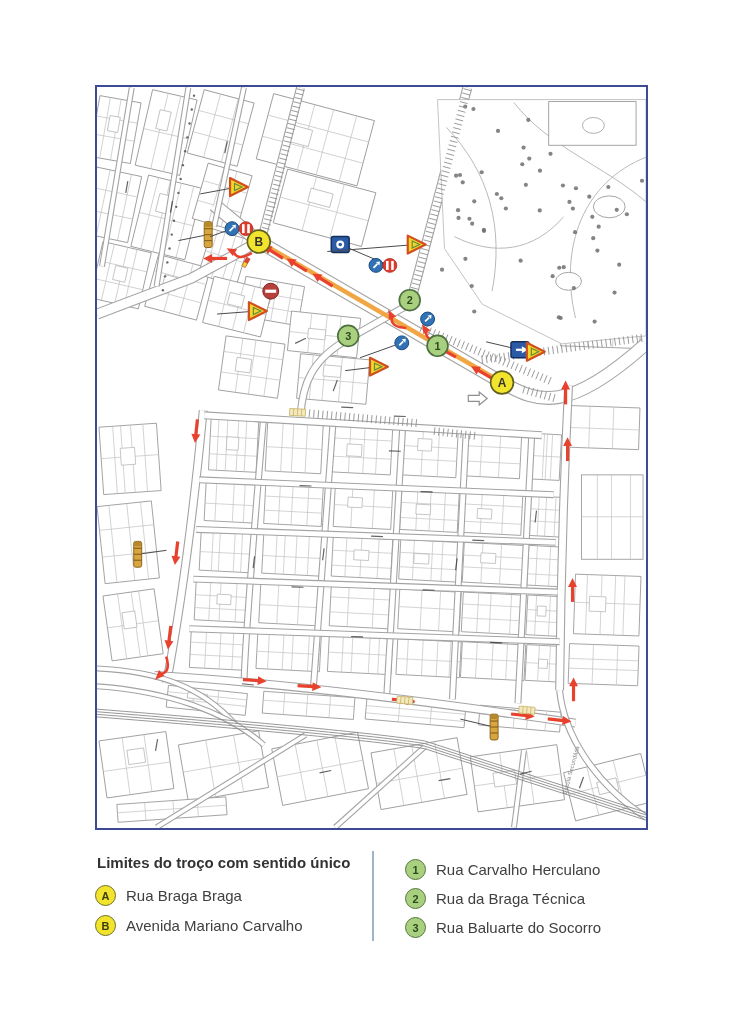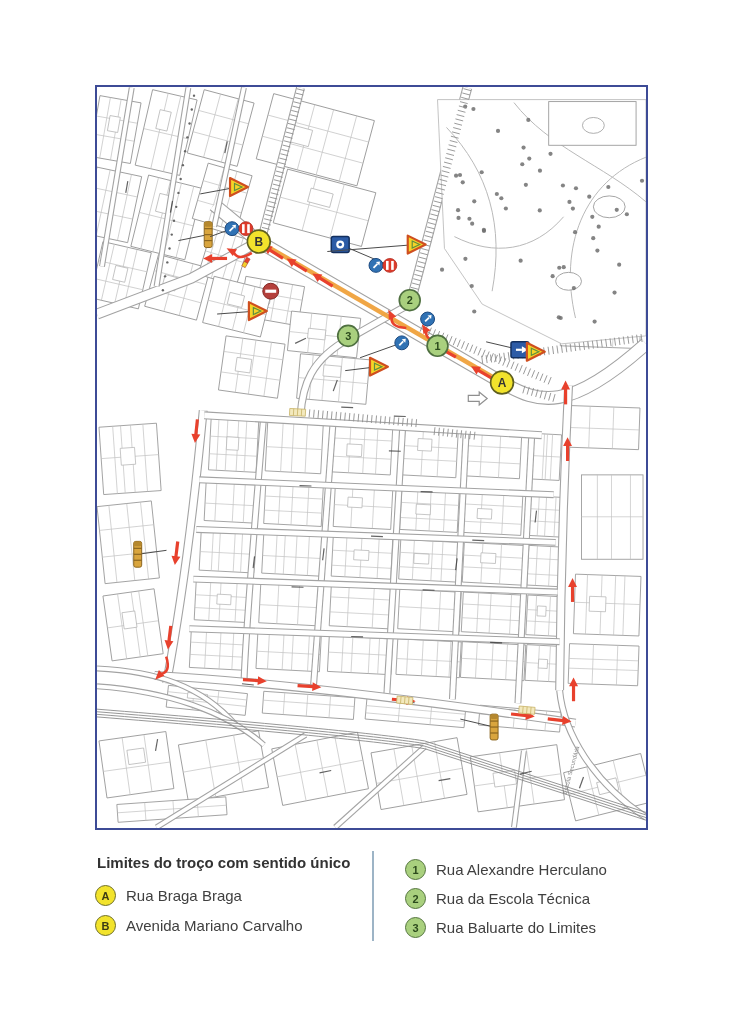--- a/index.html
+++ b/index.html
@@ -1160,23 +1160,23 @@
   </div>
   <div class="l-row" id="rowB">
     <span class="badge" style="background: rgb(242, 227, 44); border-color: rgb(111, 111, 40); color: rgb(60, 60, 20);">B</span>
     <span>Avenida Mariano Carvalho</span>
   </div>
 
   <div class="divider"></div>
 
   <div class="l-row" id="row1">
     <span class="badge" style="background: rgb(169, 208, 126); border-color: rgb(85, 118, 63); color: rgb(44, 74, 29);">1</span>
-    <span>Rua Alexandre Herculano</span>
+    <span>Rua Carvalho Herculano</span>
   </div>
   <div class="l-row" id="row2">
     <span class="badge" style="background: rgb(169, 208, 126); border-color: rgb(85, 118, 63); color: rgb(44, 74, 29);">2</span>
-    <span>Rua da Escola Técnica</span>
+    <span>Rua da Braga Técnica</span>
   </div>
   <div class="l-row" id="row3">
     <span class="badge" style="background: rgb(169, 208, 126); border-color: rgb(85, 118, 63); color: rgb(44, 74, 29);">3</span>
-    <span>Rua Baluarte do Limites</span>
+    <span>Rua Baluarte do Socorro</span>
   </div>
 </div>
 
 </body></html>

